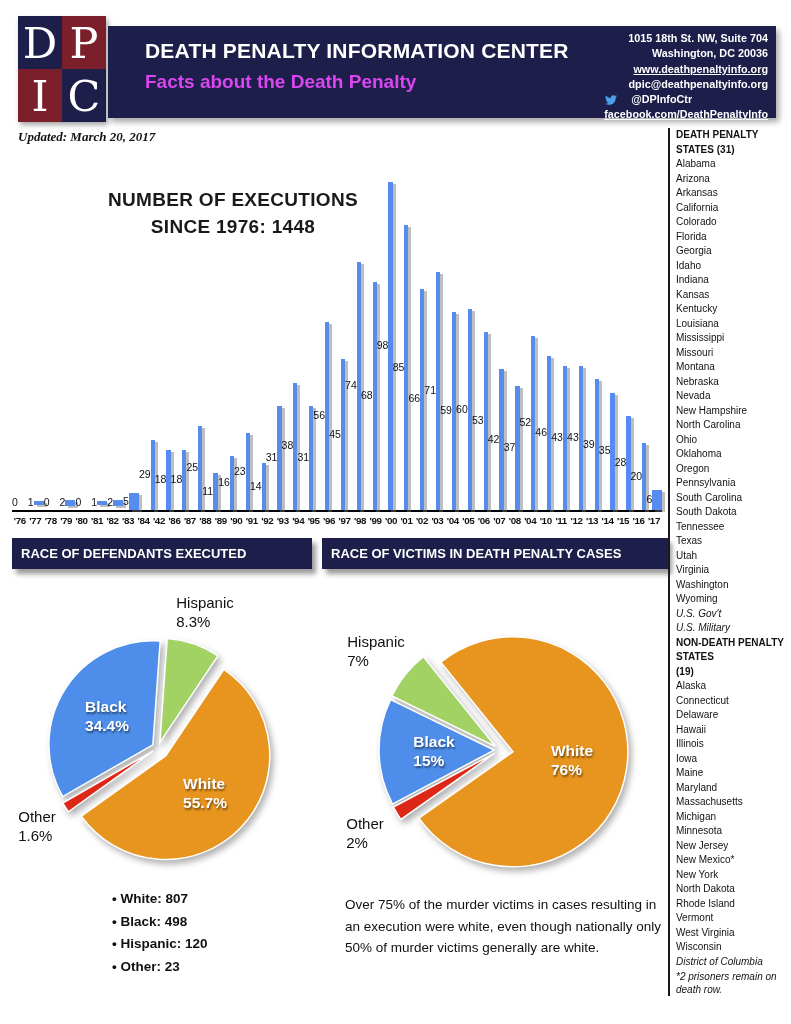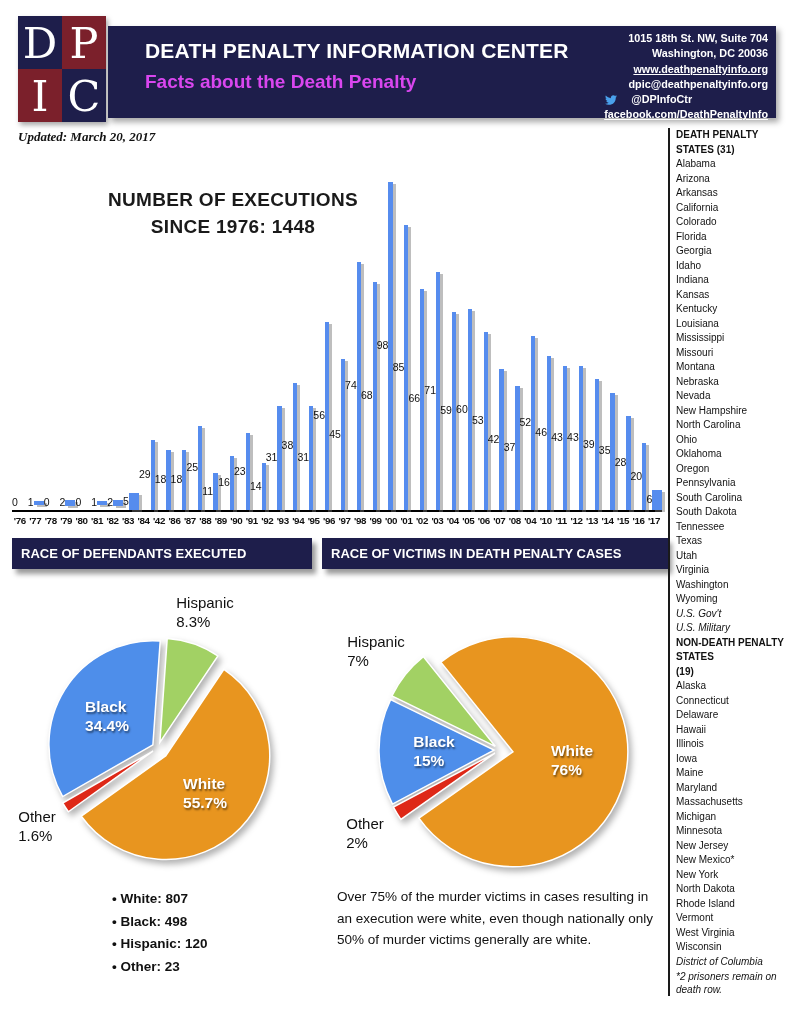--- a/index.html
+++ b/index.html
@@ -44,21 +44,21 @@
   #pie1{left:10px;top:580px;width:310px;height:310px;}
   #pie2{left:330px;top:592px;width:335px;height:300px;}
   .pieblock svg{filter:drop-shadow(3px 4px 3px rgba(0,0,0,.30));}
   .pie-label{position:absolute;transform:translate(-50%,-50%);
         line-height:19px;white-space:nowrap;}
   .pie-label.inside{color:#fff;font-weight:bold;font-size:15.5px;text-shadow:1px 1.5px 2px rgba(0,0,0,.5);}
   .pie-label.outside{color:#111;font-size:15px;}
   
   #bullets{position:absolute;left:112px;top:888px;margin:0;padding:0;list-style:none;
         font-size:13.5px;font-weight:bold;line-height:22.5px;}
-  .note{position:absolute;left:337px;top:886px;width:318px;margin:0;font-size:13.5px;line-height:21.5px;}
+  .note{position:absolute;left:337px;top:886px;width:318px;margin:8px;font-size:13.5px;line-height:21.5px;}
   
   #sidebar{position:absolute;left:668px;top:128px;width:118px;border-left:2px solid #1a1a1a;
         padding-left:6px;font-size:10px;line-height:14.5px;color:#111;}
   .sb-h{font-weight:bold;}
   .sb-i.it,.sb-f{font-style:italic;}
   .sb-f{line-height:12.5px;margin-top:2px;}
 </style>
 </head>
 <body>
 

